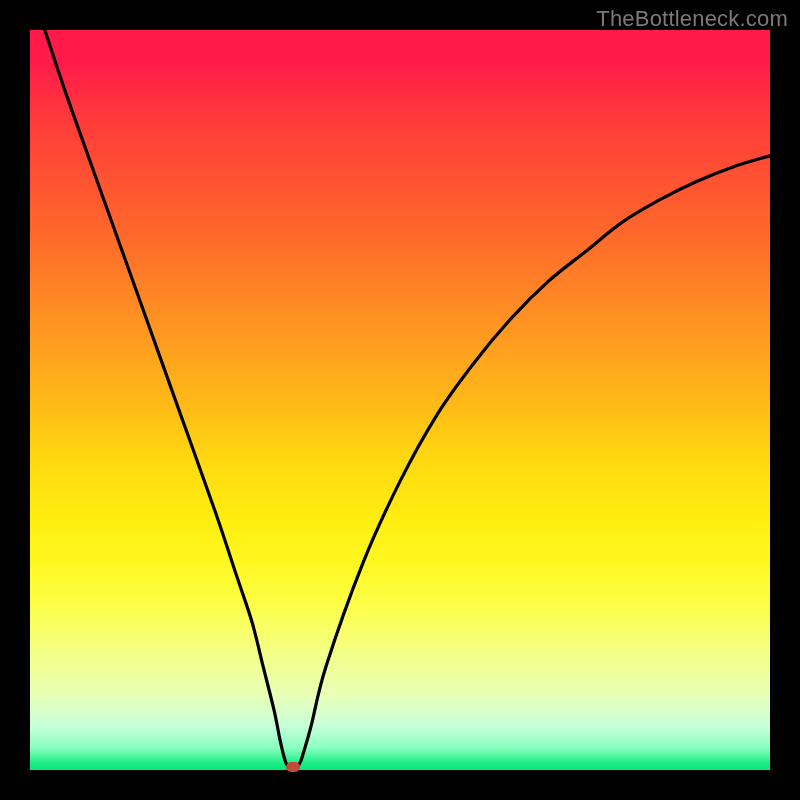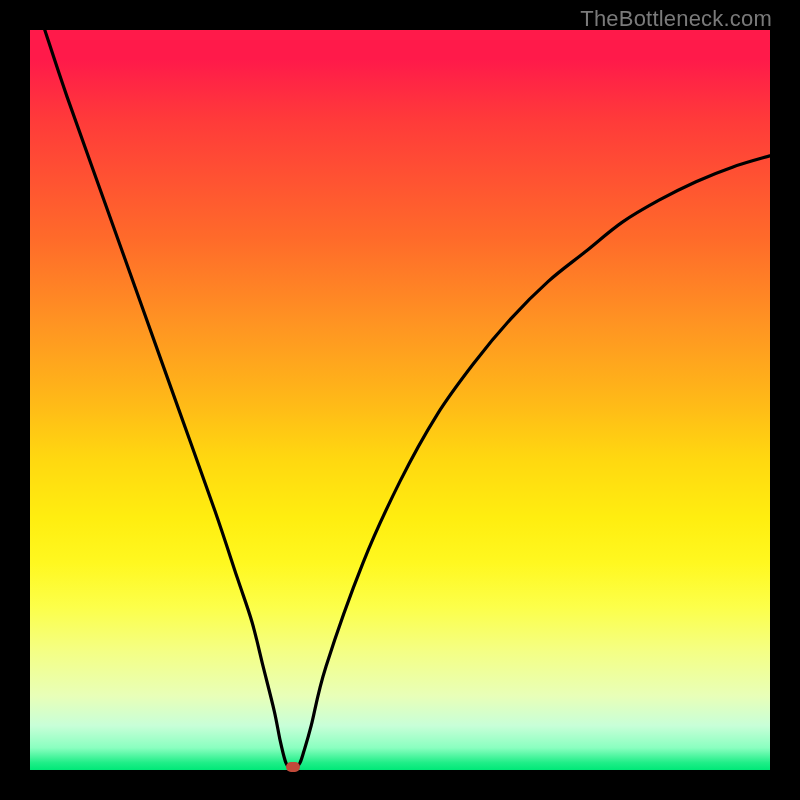--- a/index.html
+++ b/index.html
@@ -26,21 +26,21 @@
       #e8ffb8 90%,
       #c8ffd8 94%,
       #8affc0 97%,
       #20ee88 99%,
       #00e878 100%
     );
   }
   .watermark {
     position: absolute;
     top: 6px;
-    right: 28px;
+    right: 12px;
     color: #7a7a7a;
     font-size: 22px;
     font-weight: 500;
     letter-spacing: 0.2px;
   }
   svg.curve { position: absolute; left: 0; top: 0; width: 740px; height: 740px; }
   .marker {
     position: absolute;
     width: 14px;
     height: 10px;

